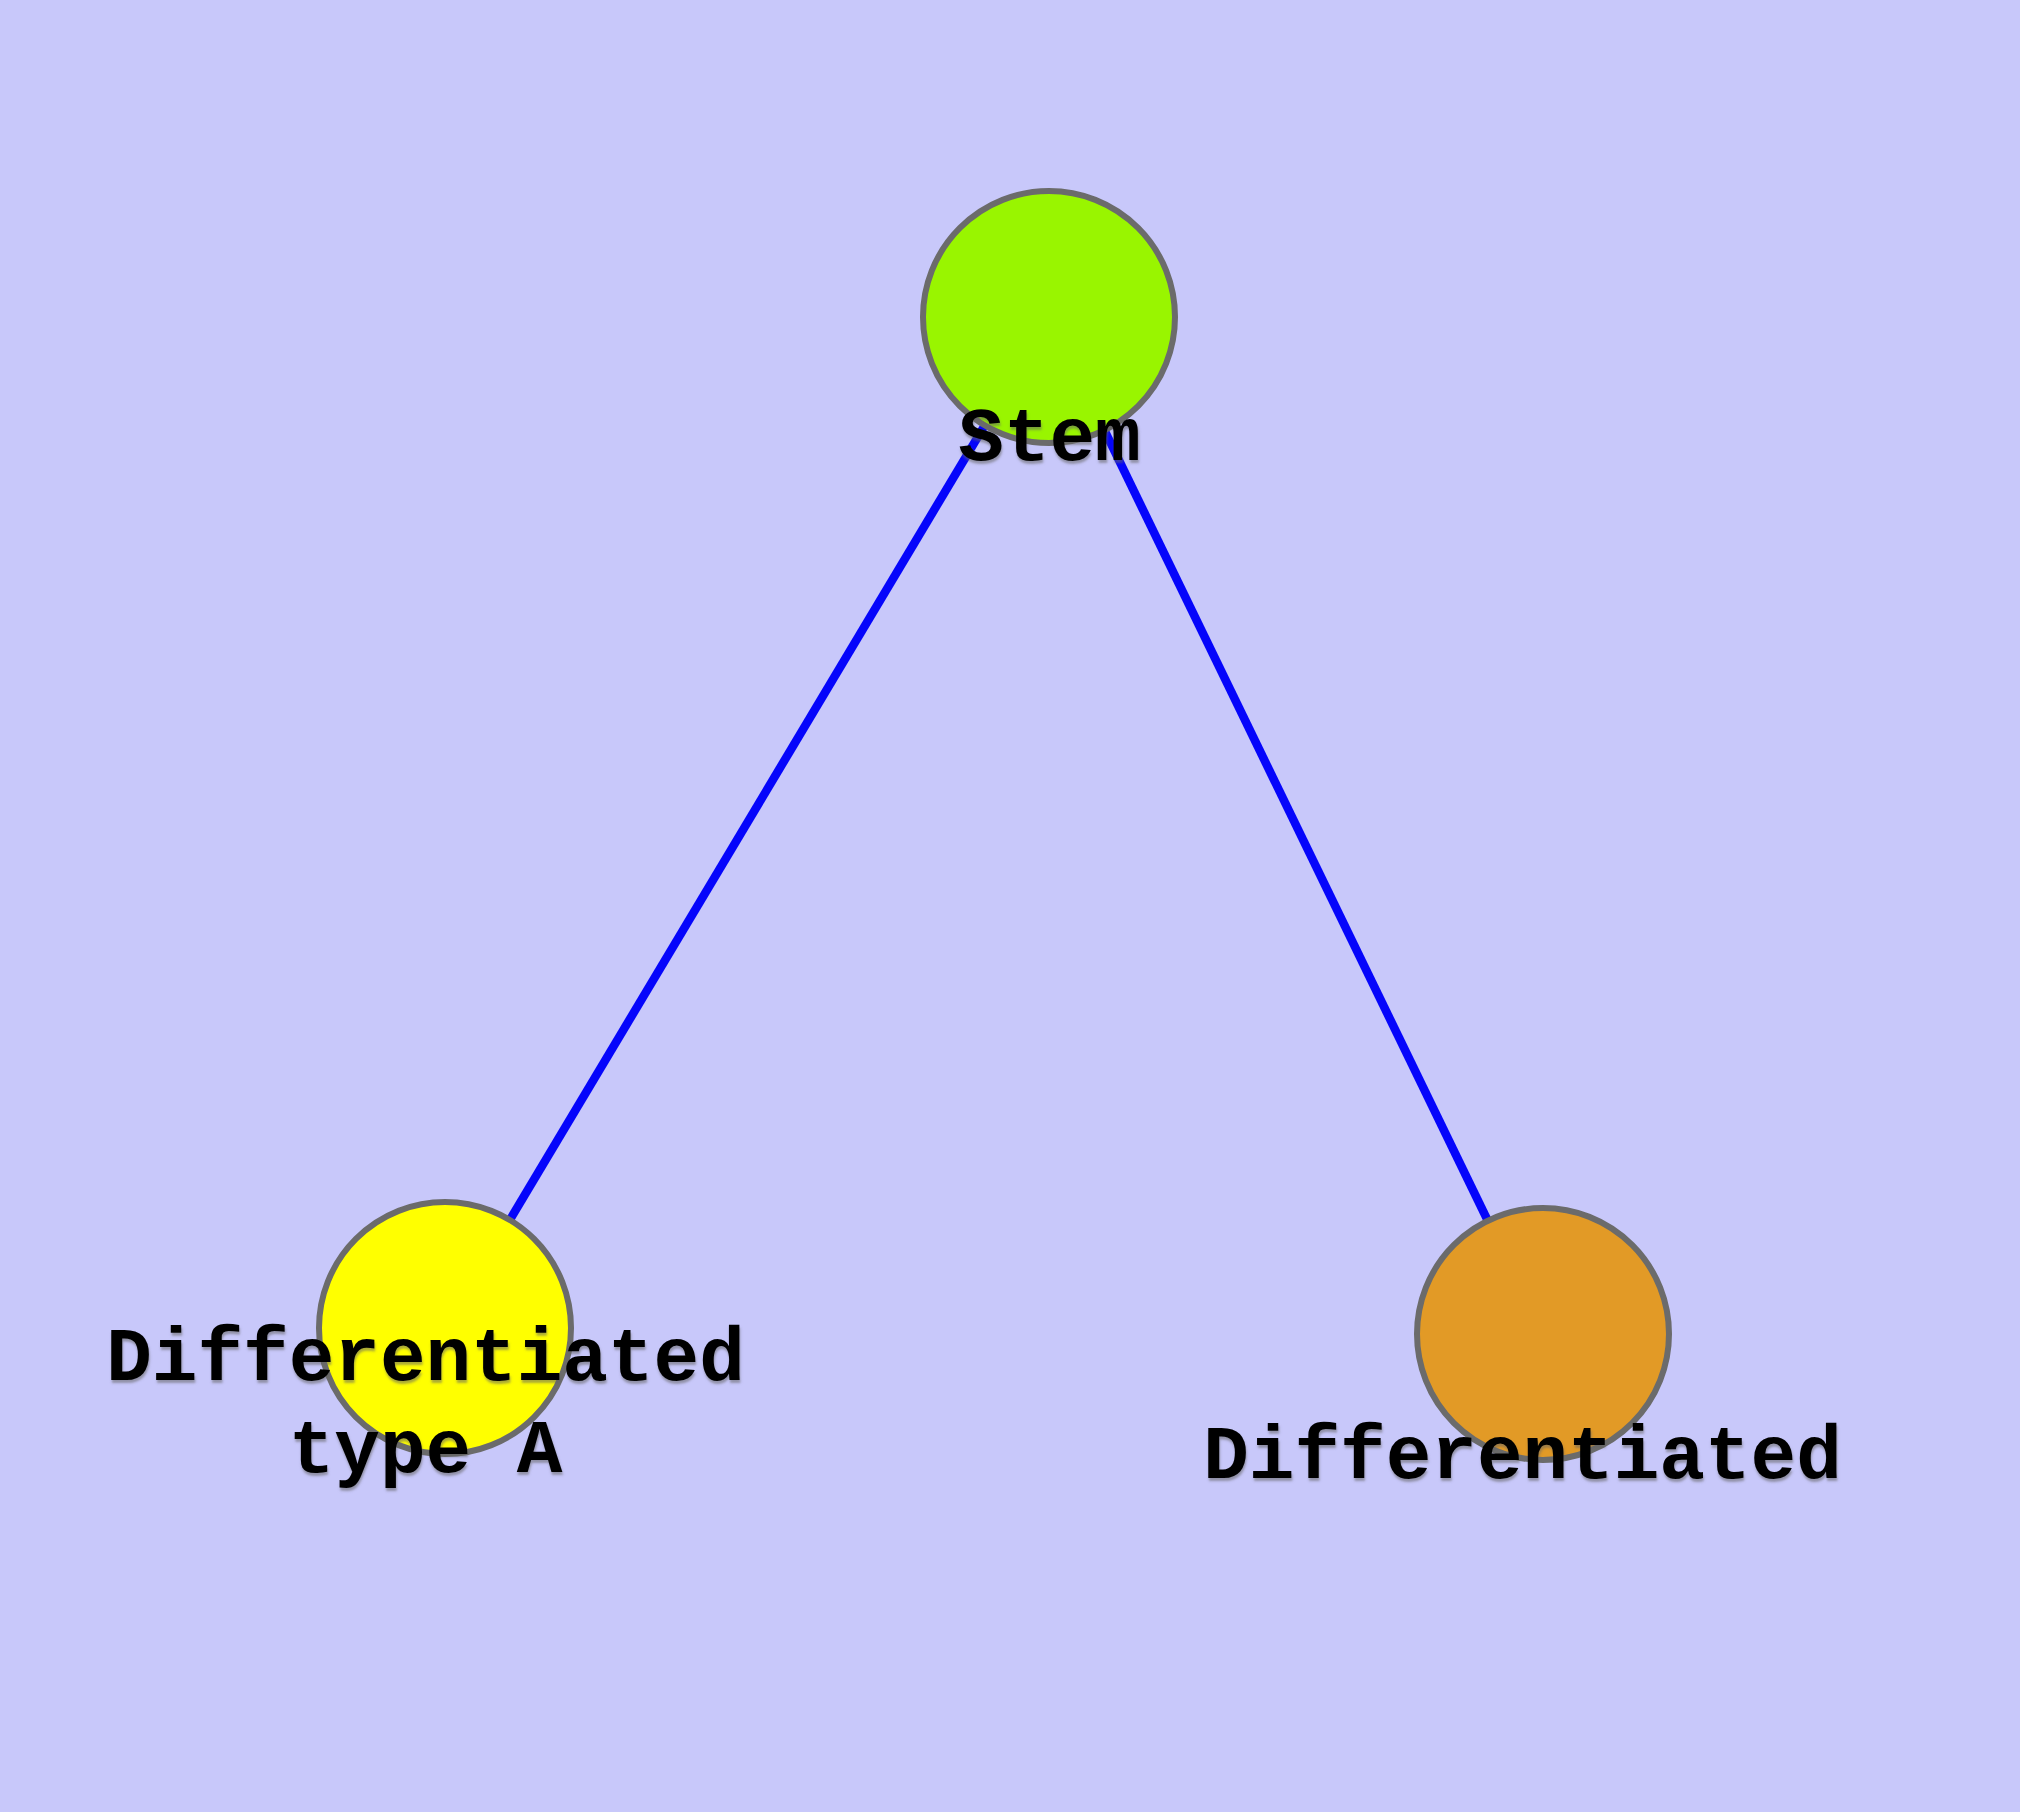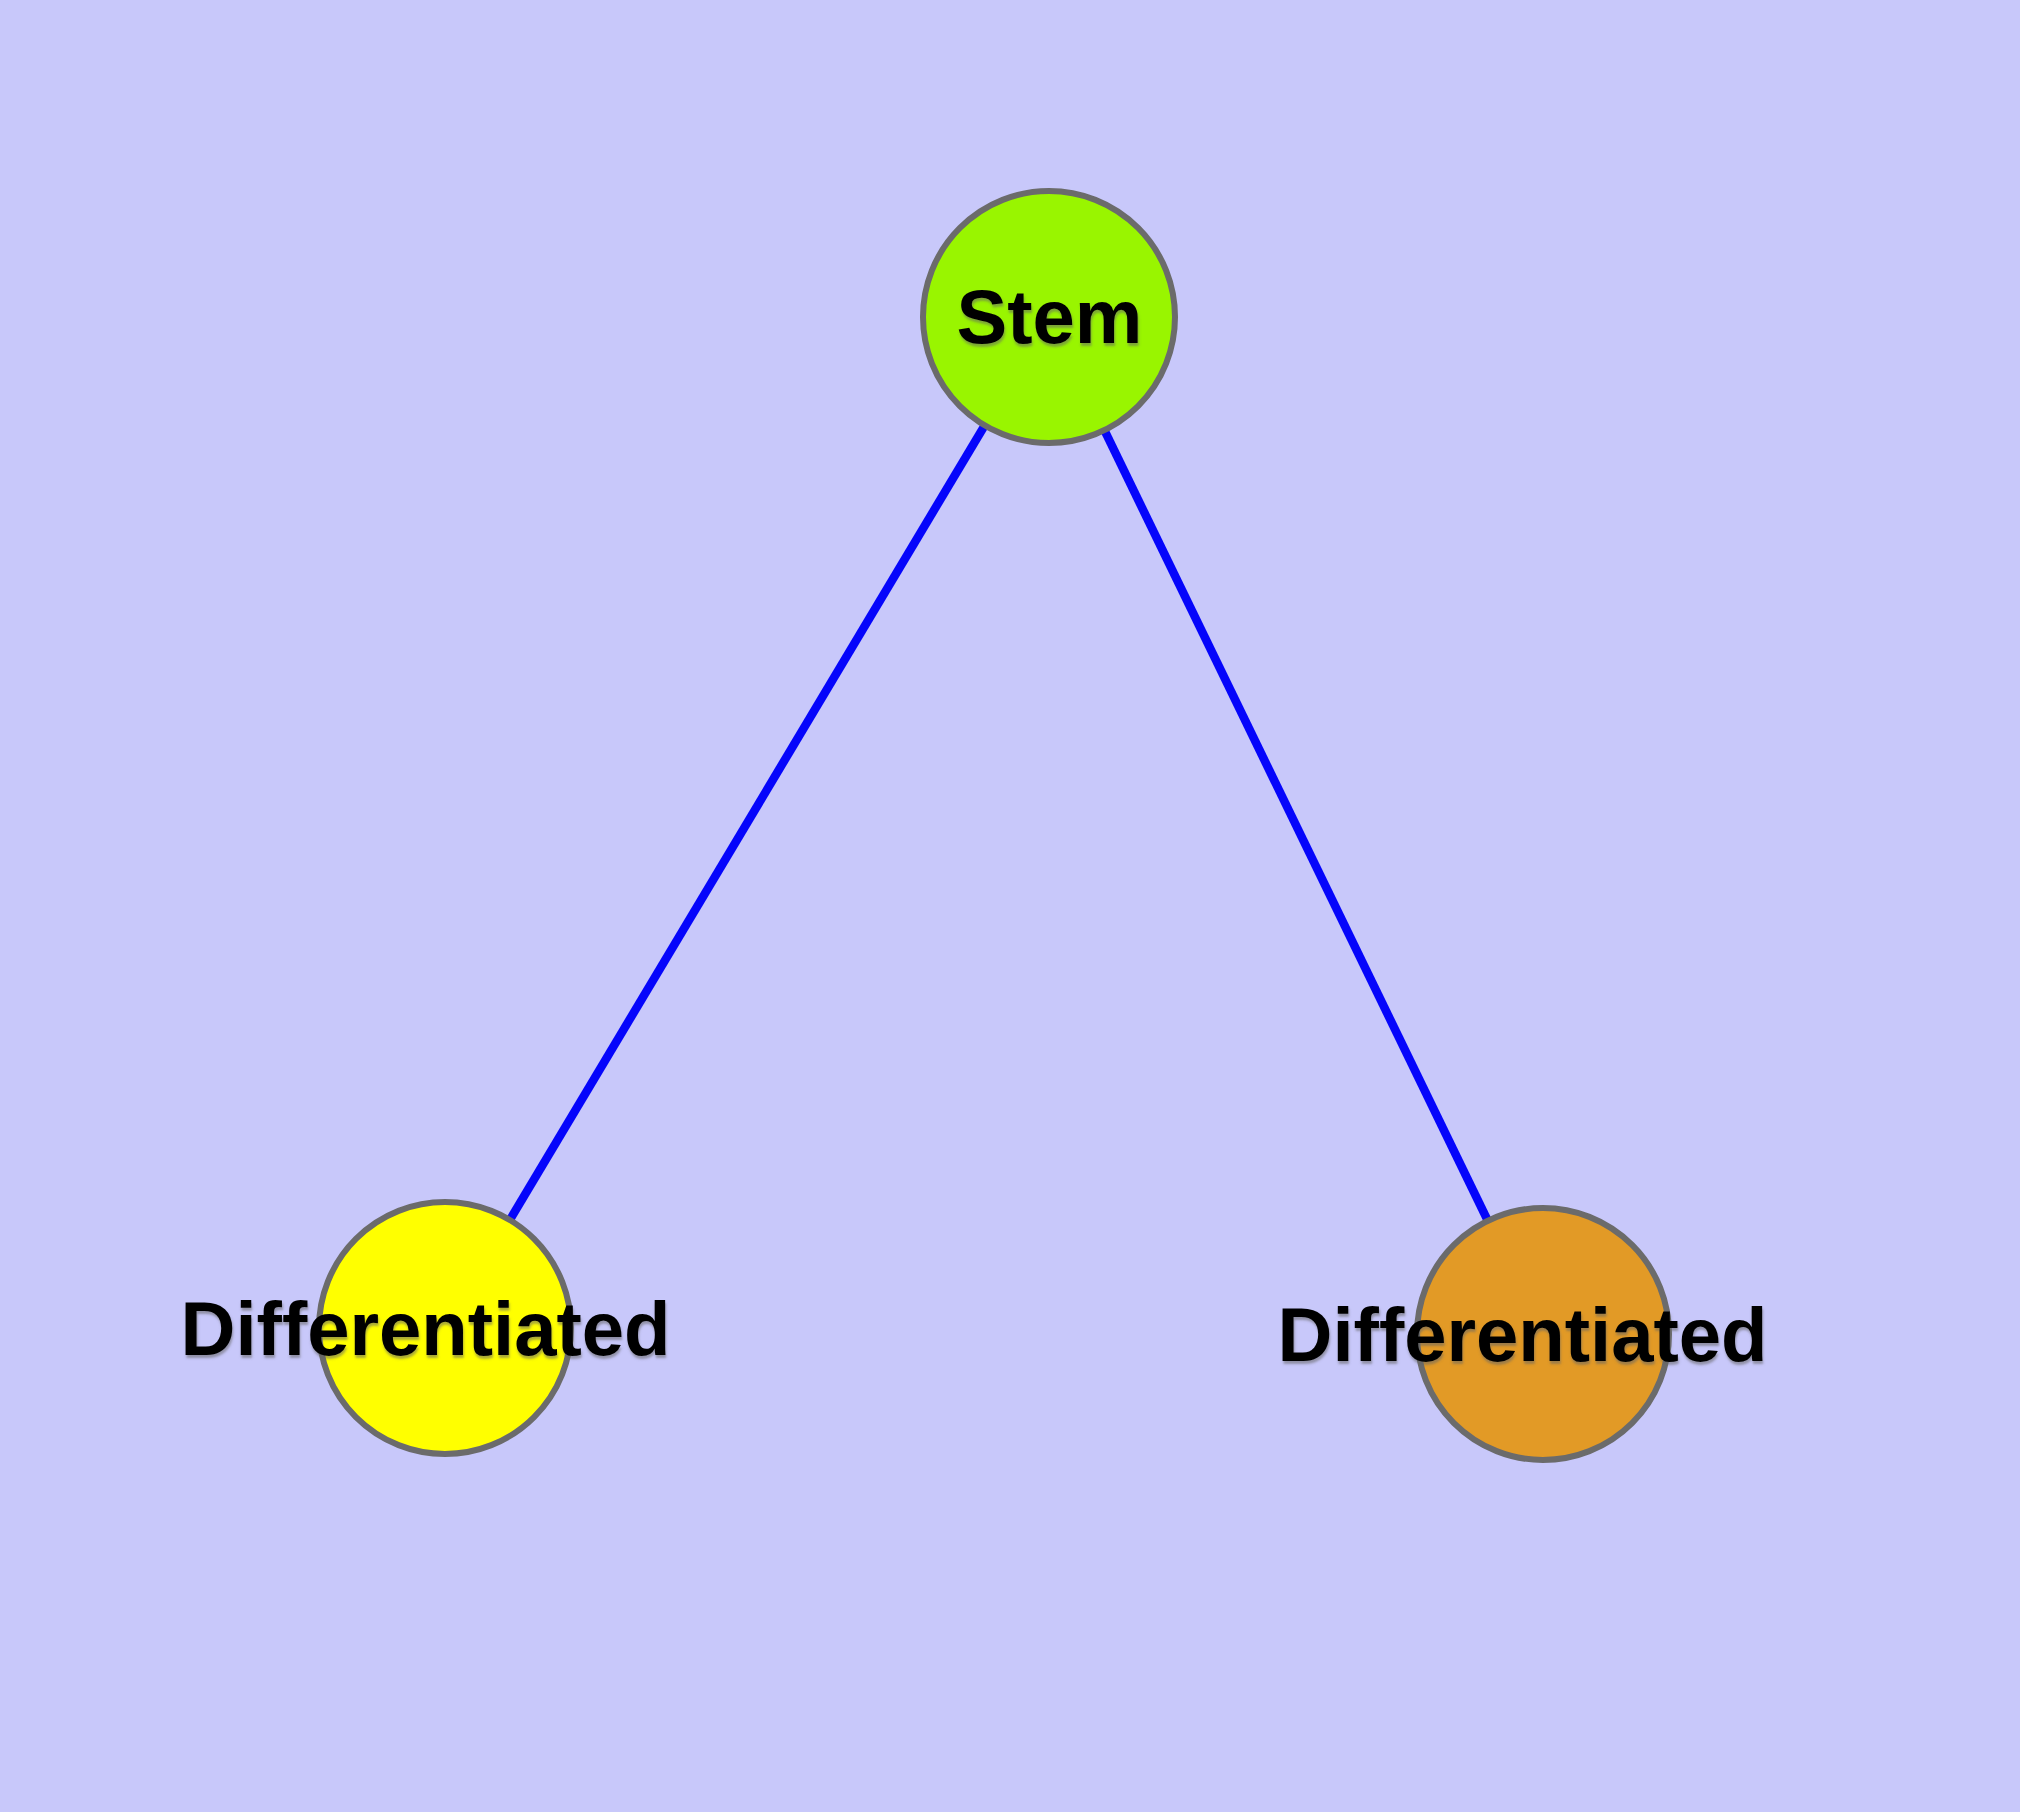--- a/index.html
+++ b/index.html
@@ -41,29 +41,30 @@
   .node-stem { left: 920px; top: 188px; }
   .node-a    { left: 316px;  top: 1199px; }
   .node-b    { left: 1414px; top: 1205px; }
   .label {
     position: absolute;
     width: 593px;
     height: 339px;
     display: flex;
     flex-direction: column;
     align-items: center;
-    justify-content: center;
+    justify-content: flex-end;
     text-align: center;
     font-size: 76px;
     font-weight: bold;
     line-height: 92px;
     color: #000000; 
     text-shadow: 0.8px 2.5px 2.5px rgba(100,100,100,0.55);
     white-space: nowrap;
     pointer-events: none;
+    font-family: Liberation Mono, monospace;
   }
   .label-stem { left: 753px;  top: 147px; }
   .label-a    { left: 129px;  top: 1159px; }
   .label-b    { left: 1226px; top: 1165px; }
   .label-line:empty { display: none; }
 </style>
 </head>
 <body>
 
 <div class="canvas" style="background-color: rgb(200, 200, 250);">
@@ -78,20 +79,21 @@
   <div class="node node-a" style="background-color: rgb(255, 255, 0); border-color: rgb(107, 107, 107);"></div>
 
   <div class="node node-b" style="background-color: rgb(226, 154, 38); border-color: rgb(107, 107, 107);"></div>
 
   <div class="label label-stem" style="color: rgb(0, 0, 0);">
     <div class="label-line">Stem</div>
   </div>
 
   <div class="label label-a" style="color: rgb(0, 0, 0);">
     <div class="label-line">Differentiated</div>
+      <div class="label-line">type A</div>
   </div>
 
   <div class="label label-b" style="color: rgb(0, 0, 0);">
     <div class="label-line">Differentiated</div>
   </div>
 
 </div>
 
 
 </body></html>

